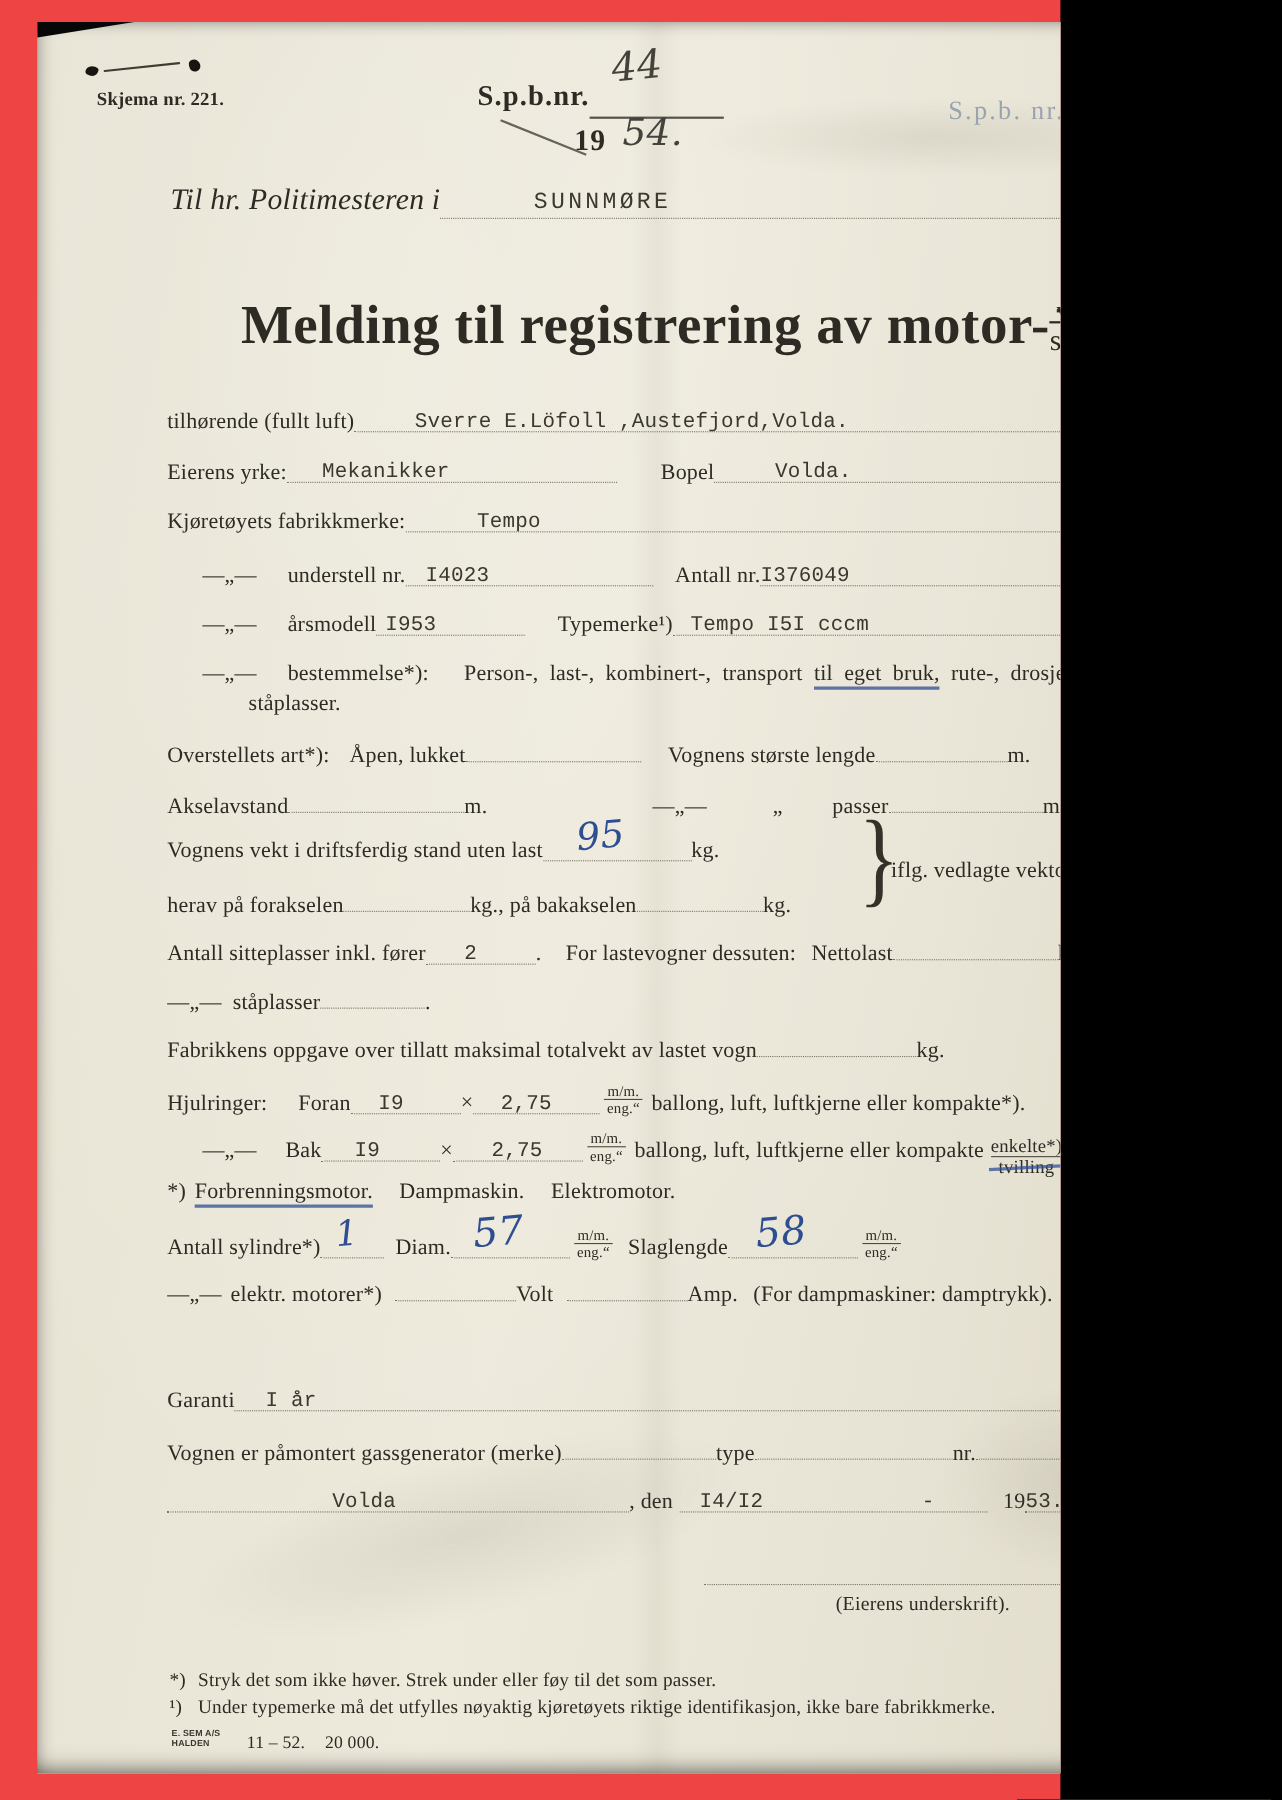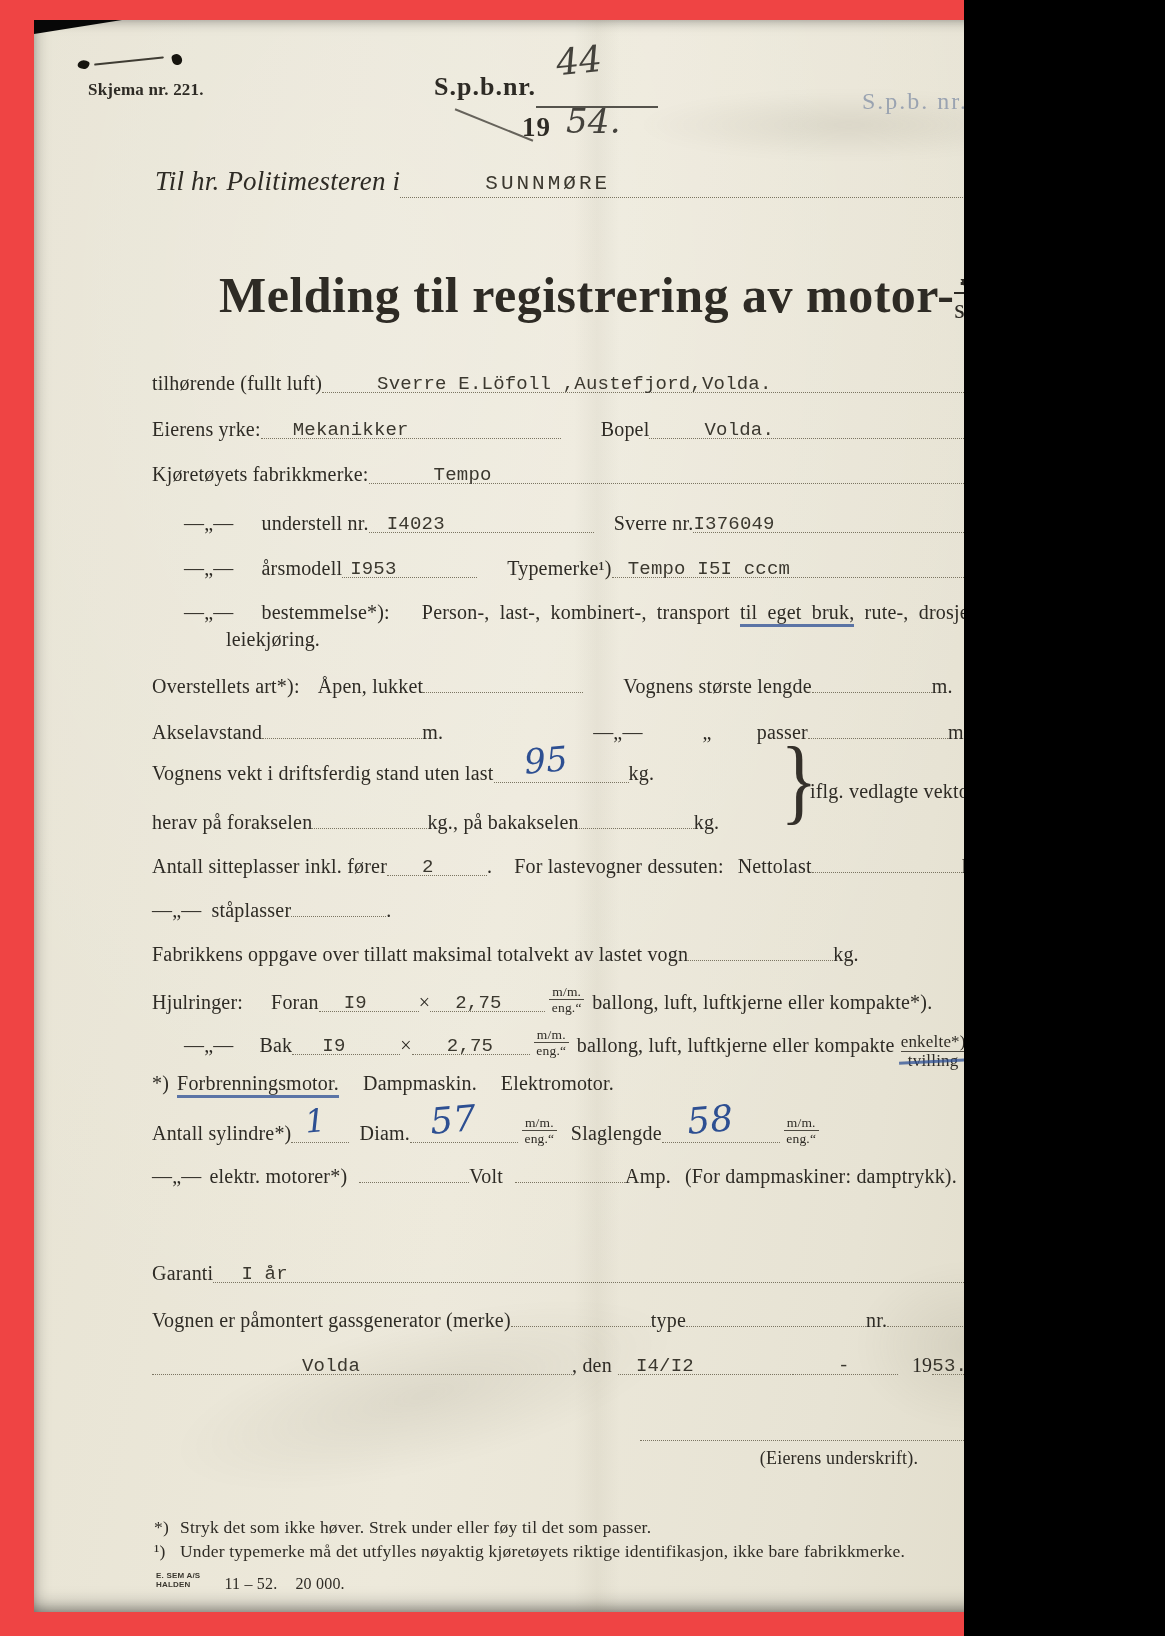--- a/index.html
+++ b/index.html
@@ -105,36 +105,36 @@
 
     <div class="r" style="left:118px;top:398px;">
       <span class="lbl">Eierens yrke:</span><span class="fill" style="width:300px;"><span class="tw" style="margin-left:32px;">Mekanikker</span></span><span class="lbl" style="margin-left:40px;">Bopel</span><span class="fill" style="width:435px;"><span class="tw" style="margin-left:55px;">Volda.</span></span>
     </div>
 
     <div class="r" style="left:118px;top:443px;">
       <span class="lbl">Kjøretøyets fabrikkmerke:</span><span class="fill" style="width:715px;"><span class="tw" style="margin-left:65px;">Tempo</span></span>
     </div>
 
     <div class="r" style="left:150px;top:492px;">
-      <span>—„—</span><span class="lbl" style="margin-left:28px;">understell nr.</span><span class="fill" style="width:225px;"><span class="tw" style="margin-left:18px;">I4023</span></span><span class="lbl" style="margin-left:20px;">Sverre nr.</span><span class="fill" style="width:385px;"><span class="tw">I376049</span></span>
+      <span>—„—</span><span class="lbl" style="margin-left:28px;">understell nr.</span><span class="fill" style="width:225px;"><span class="tw" style="margin-left:18px;">I4023</span></span><span class="lbl" style="margin-left:20px;">Antall nr.</span><span class="fill" style="width:385px;"><span class="tw">I376049</span></span>
     </div>
 
     <div class="r" style="left:150px;top:537px;">
       <span>—„—</span><span class="lbl" style="margin-left:28px;">årsmodell</span><span class="fill" style="width:135px;"><span class="tw" style="margin-left:8px;">I953</span></span><span class="lbl" style="margin-left:30px;">Typemerke¹)</span><span class="fill" style="width:480px;"><span class="tw" style="margin-left:16px;">Tempo I5I cccm</span></span>
     </div>
 
     <div class="r" style="left:150px;top:581px;word-spacing:5px;">
       <span>—„—</span><span class="lbl" style="margin-left:28px;">bestemmelse*):</span><span class="lbl" style="margin-left:32px;">Person-, last-, kombinert-, transport</span> <span class="ublue">til eget bruk,</span> <span>rute-, drosje-</span>
     </div>
     <div class="r" style="left:192px;top:608px;">
-      <span>leiekjøring.</span>
+      <span>ståplasser.</span>
     </div>
 
     <div class="r" style="left:118px;top:652px;">
-      <span class="lbl">Overstellets art*):</span><span class="lbl" style="margin-left:18px;">Åpen, lukket</span><span class="fill" style="width:160px;"></span><span class="lbl" style="margin-left:40px;">Vognens største lengde</span><span class="fill" style="width:120px;"></span><span>m.</span>
+      <span class="lbl">Overstellets art*):</span><span class="lbl" style="margin-left:18px;">Åpen, lukket</span><span class="fill" style="width:160px;"></span><span class="lbl" style="margin-left:24px;">Vognens største lengde</span><span class="fill" style="width:120px;"></span><span>m.</span>
     </div>
 
     <div class="r" style="left:118px;top:698px;">
       <span class="lbl">Akselavstand</span><span class="fill" style="width:160px;"></span><span>m.</span><span style="margin-left:150px;">—„—</span><span style="margin-left:60px;">„</span><span style="margin-left:45px;">passer</span><span class="fill" style="width:140px;"></span><span>m.</span>
     </div>
 
     <div class="r" style="left:118px;top:742px;">
       <span class="lbl">Vognens vekt i driftsferdig stand uten last</span><span class="fill" style="width:135px;"><span class="hand" style="font-size:34px;margin-left:30px;">95</span></span><span>kg.</span>
     </div>
 

